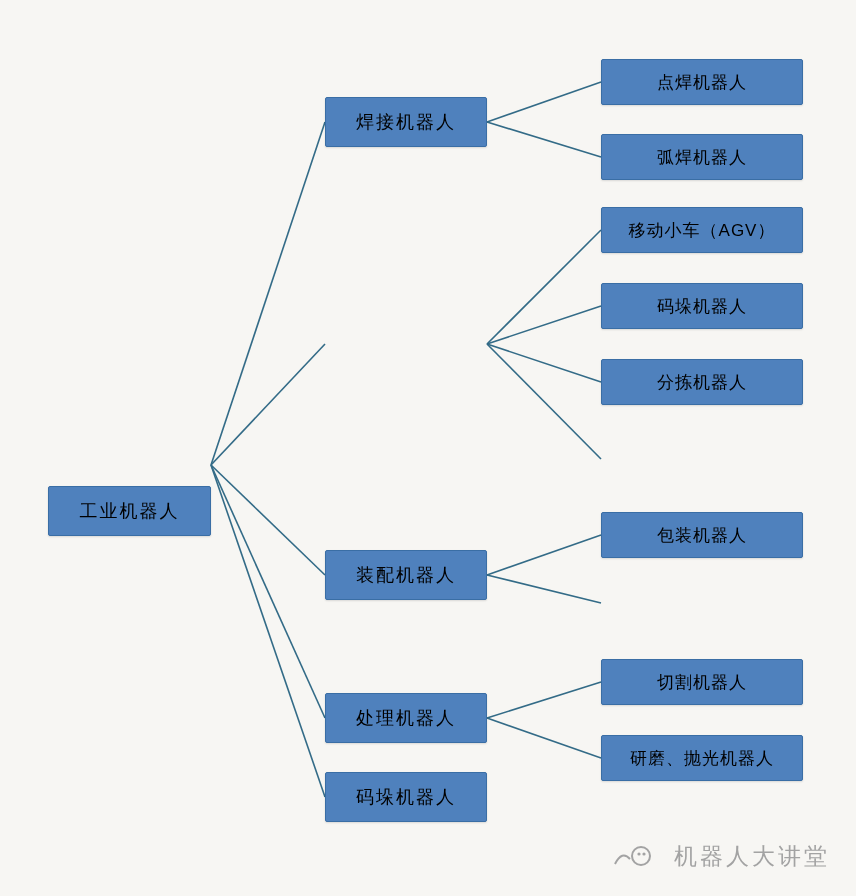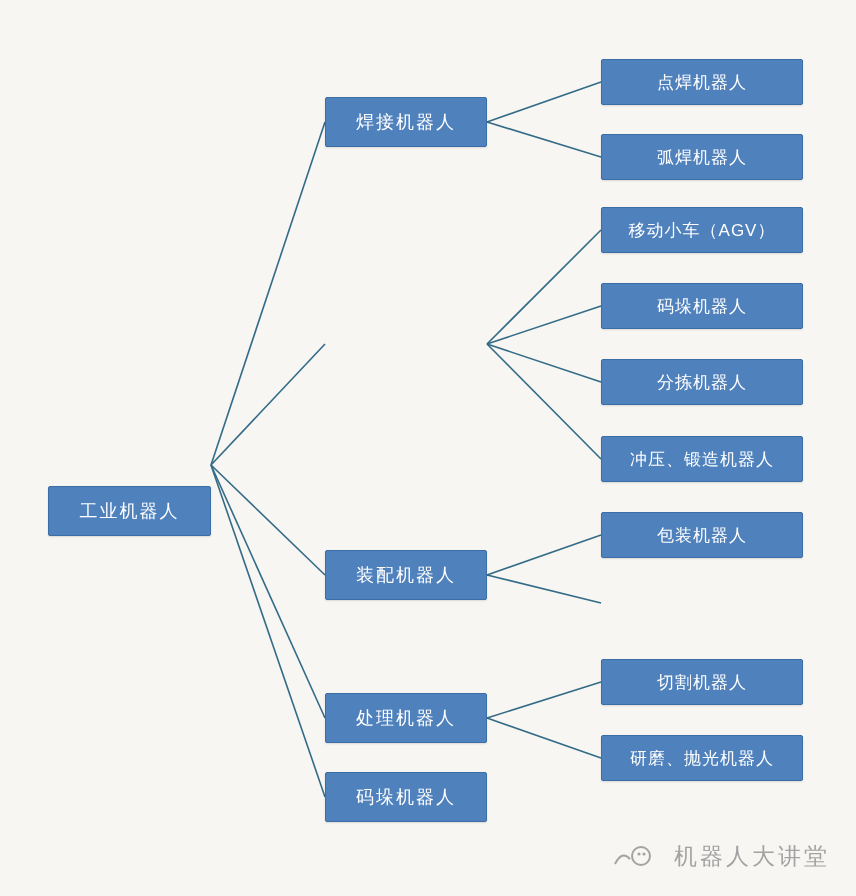--- a/index.html
+++ b/index.html
@@ -18,21 +18,21 @@
     position:absolute;left:0;top:0;width:856px;height:896px;
   }
   .connector{
     stroke:var(--line,#336b87);
     stroke-width:1.6;
   }
   .node{
     position:absolute;
     background:var(--box,#4f81bd);
     border:1px solid var(--box-border,#3a6ea5);
-    color:#ffffff;
+    color:#000000;
     display:flex;align-items:center;justify-content:center;
     font-size:18px;
     letter-spacing:2px;
     box-sizing:border-box;
     border-radius:2px;
     box-shadow:0 1px 2px rgba(0,0,0,0.12);
     white-space:nowrap;
   }
   .node.root{left:48px;top:440px;width:163px;height:50px;margin-top:46px;}
   .node.mid{left:325px;width:162px;height:50px;}
@@ -87,21 +87,20 @@
   <div class="node mid" style="top:97px">焊接机器人</div>
   <div class="node mid" style="top:550px">装配机器人</div>
   <div class="node mid" style="top:693px">处理机器人</div>
   <div class="node mid" style="top:772px">码垛机器人</div>
 
   <div class="node leaf" style="top:59px">点焊机器人</div>
   <div class="node leaf" style="top:134px">弧焊机器人</div>
   <div class="node leaf" style="top:207px">移动小车（AGV）</div>
   <div class="node leaf" style="top:283px">码垛机器人</div>
   <div class="node leaf" style="top:359px">分拣机器人</div>
-  <div class="node leaf" style="top:436px">冲压、锻造机器人</div>
   <div class="node leaf" style="top:512px">包装机器人</div>
   <div class="node leaf" style="top:659px">切割机器人</div>
   <div class="node leaf" style="top:735px">研磨、抛光机器人</div>
 
   <div class="watermark">
     <svg class="wm-icon" viewBox="0 0 42 30" xmlns="http://www.w3.org/2000/svg" aria-hidden="true">
       <path d="M2 22 Q9 8 17 17"></path>
       <circle cx="28" cy="14" r="9"></circle>
       <circle class="dot" cx="26" cy="12" r="1.6"></circle>
       <circle class="dot" cx="31" cy="12" r="1.6"></circle>

